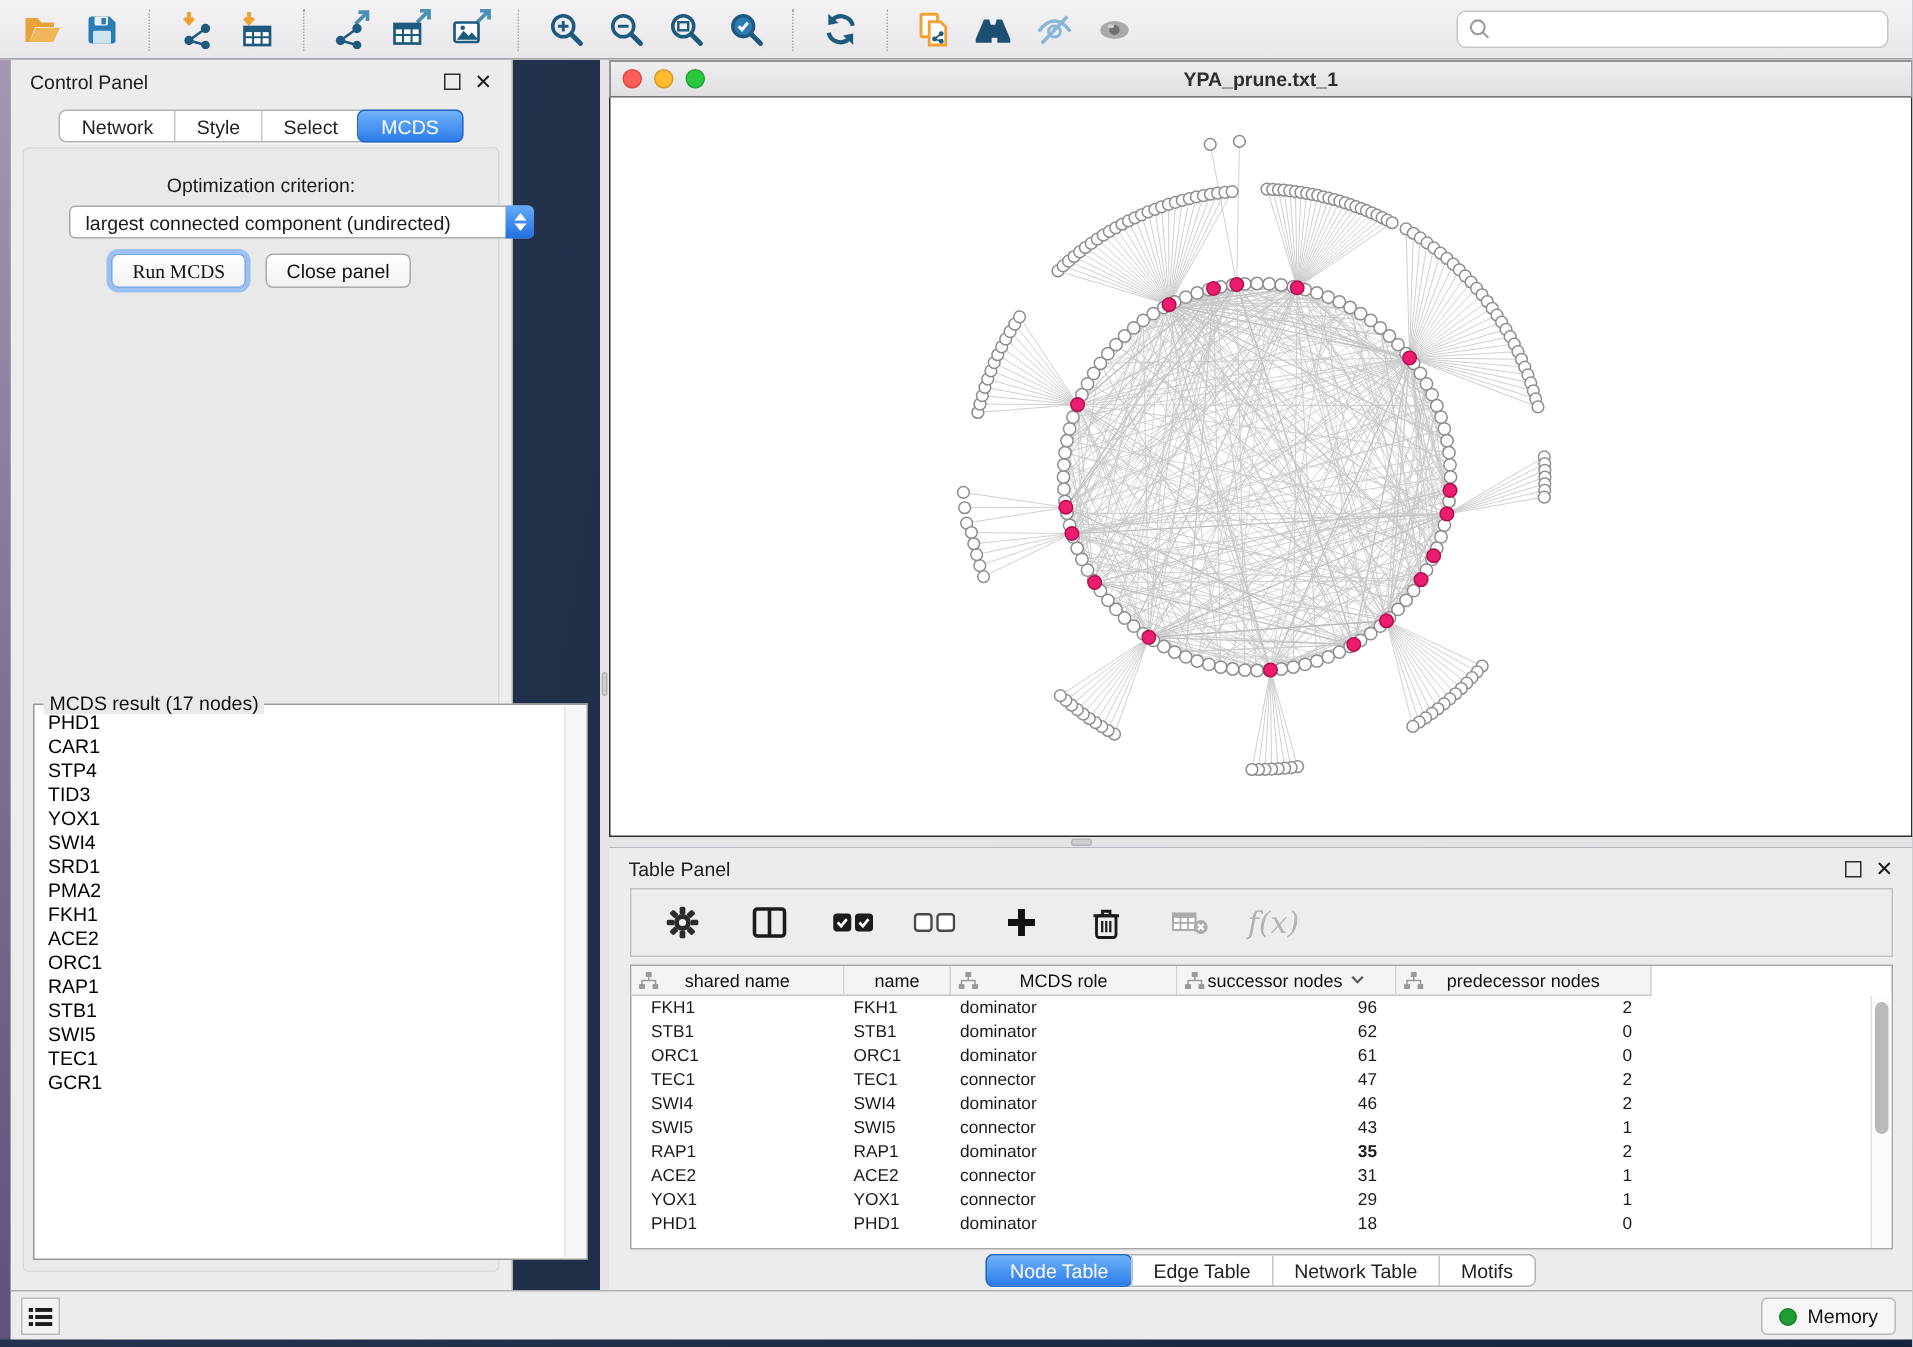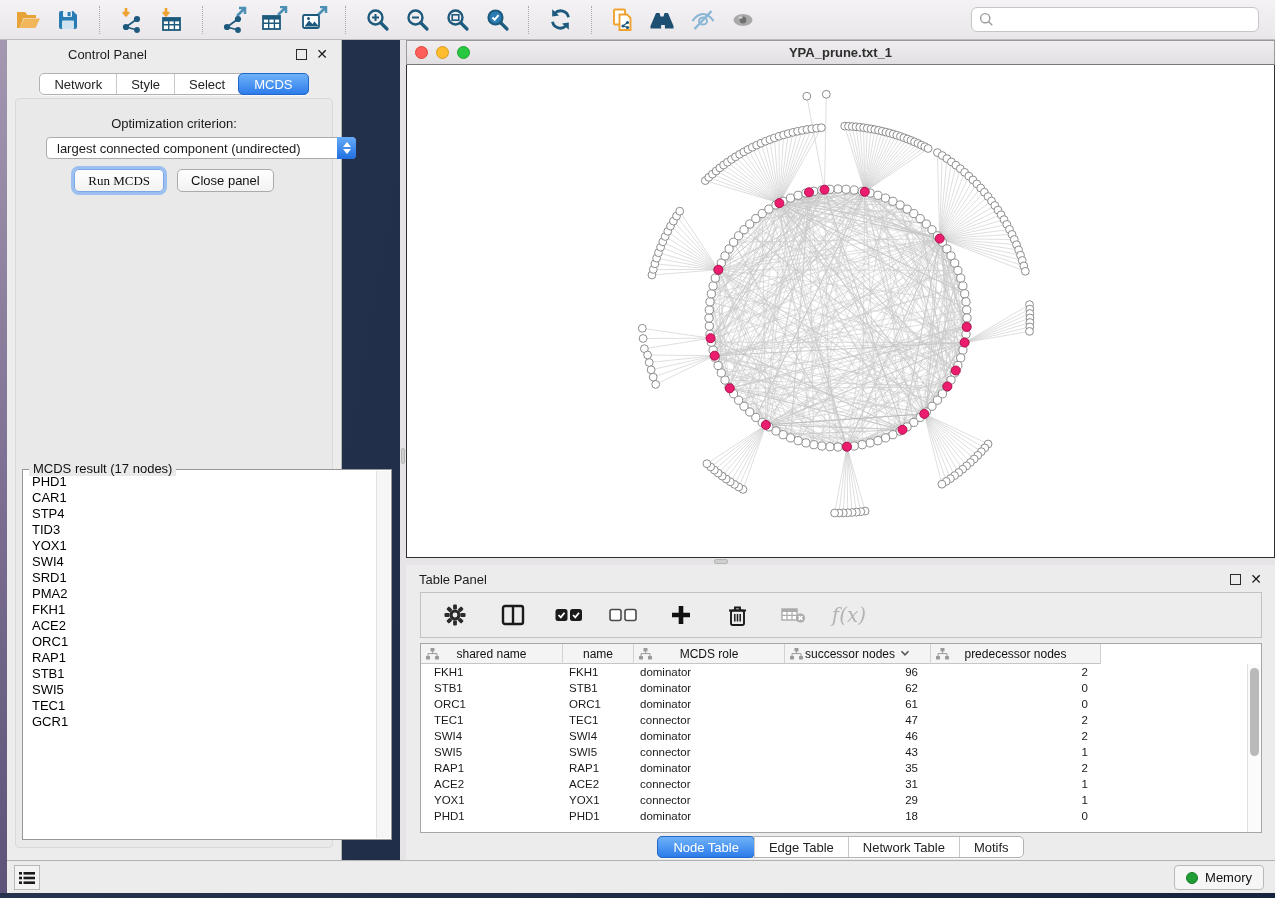--- a/index.html
+++ b/index.html
@@ -19,21 +19,21 @@
             border:1px solid #c6c6c6; border-radius:6px; display:flex; align-items:center;
             padding:0 7px; gap:6px; }
   .search input { border:none; outline:none; flex:1; font-size:13px; background:transparent; }
 
   
   .wall-left { position:absolute; left:0; top:40px; width:7px; height:853px;
                background:linear-gradient(#a497b0,#7a6d90 55%,#5d5378); }
 
   
   .control-panel { position:absolute; left:7px; top:40px; width:335px; height:820px;
-                   background:#ececec; border-right:1px solid #b4b4b4;padding-left:48px; }
+                   background:#ececec; border-right:1px solid #b4b4b4; }
   .panel-title-row { height:28px; display:flex; align-items:center; padding:0 13px;
                      font-size:13px; color:#1c1c1c; gap:9px; }
   .panel-title-row .spacer { flex:1; }
   .float-btn { width:11px; height:11px; border:1.6px solid #2b2b2b; display:inline-block; }
   .close-x { font-size:14px; font-weight:bold; color:#1b1b1b; line-height:11px; }
 
   .seg { display:inline-flex; background:#fff; border:1px solid #b2b2b2; border-radius:5px;
          height:22px; box-shadow:0 1px 0 rgba(255,255,255,.7); }
   .seg .seg-item { padding:0 14px; font-size:13px; display:flex; align-items:center;
                    border-left:1px solid #c8c8c8; color:#222; white-space:nowrap; }
@@ -1339,21 +1339,21 @@
             <div class="td-cell" style="width: 142px; padding-left: 13px;">SWI5</div>
             <div class="td-cell" style="width: 71px; padding-left: 6px;">SWI5</div>
             <div class="td-cell" style="width: 151px; padding-left: 6px;">connector</div>
             <div class="td-cell" style="width: 146px; text-align: right; padding-right: 13px;">43</div>
             <div class="td-cell" style="width: 170px; text-align: right; padding-right: 13px;">1</div>
           </div>
           <div class="tbl-row">
             <div class="td-cell" style="width: 142px; padding-left: 13px;">RAP1</div>
             <div class="td-cell" style="width: 71px; padding-left: 6px;">RAP1</div>
             <div class="td-cell" style="width: 151px; padding-left: 6px;">dominator</div>
-            <div class="td-cell" style="width: 146px; text-align: right; padding-right: 13px;">35</div>
+            <div class="td-cell" style="width: 146px; text-align: right; padding-right: 13px; font-weight: bold;">35</div>
             <div class="td-cell" style="width: 170px; text-align: right; padding-right: 13px;">2</div>
           </div>
           <div class="tbl-row">
             <div class="td-cell" style="width: 142px; padding-left: 13px;">ACE2</div>
             <div class="td-cell" style="width: 71px; padding-left: 6px;">ACE2</div>
             <div class="td-cell" style="width: 151px; padding-left: 6px;">connector</div>
             <div class="td-cell" style="width: 146px; text-align: right; padding-right: 13px;">31</div>
             <div class="td-cell" style="width: 170px; text-align: right; padding-right: 13px;">1</div>
           </div>
           <div class="tbl-row">

